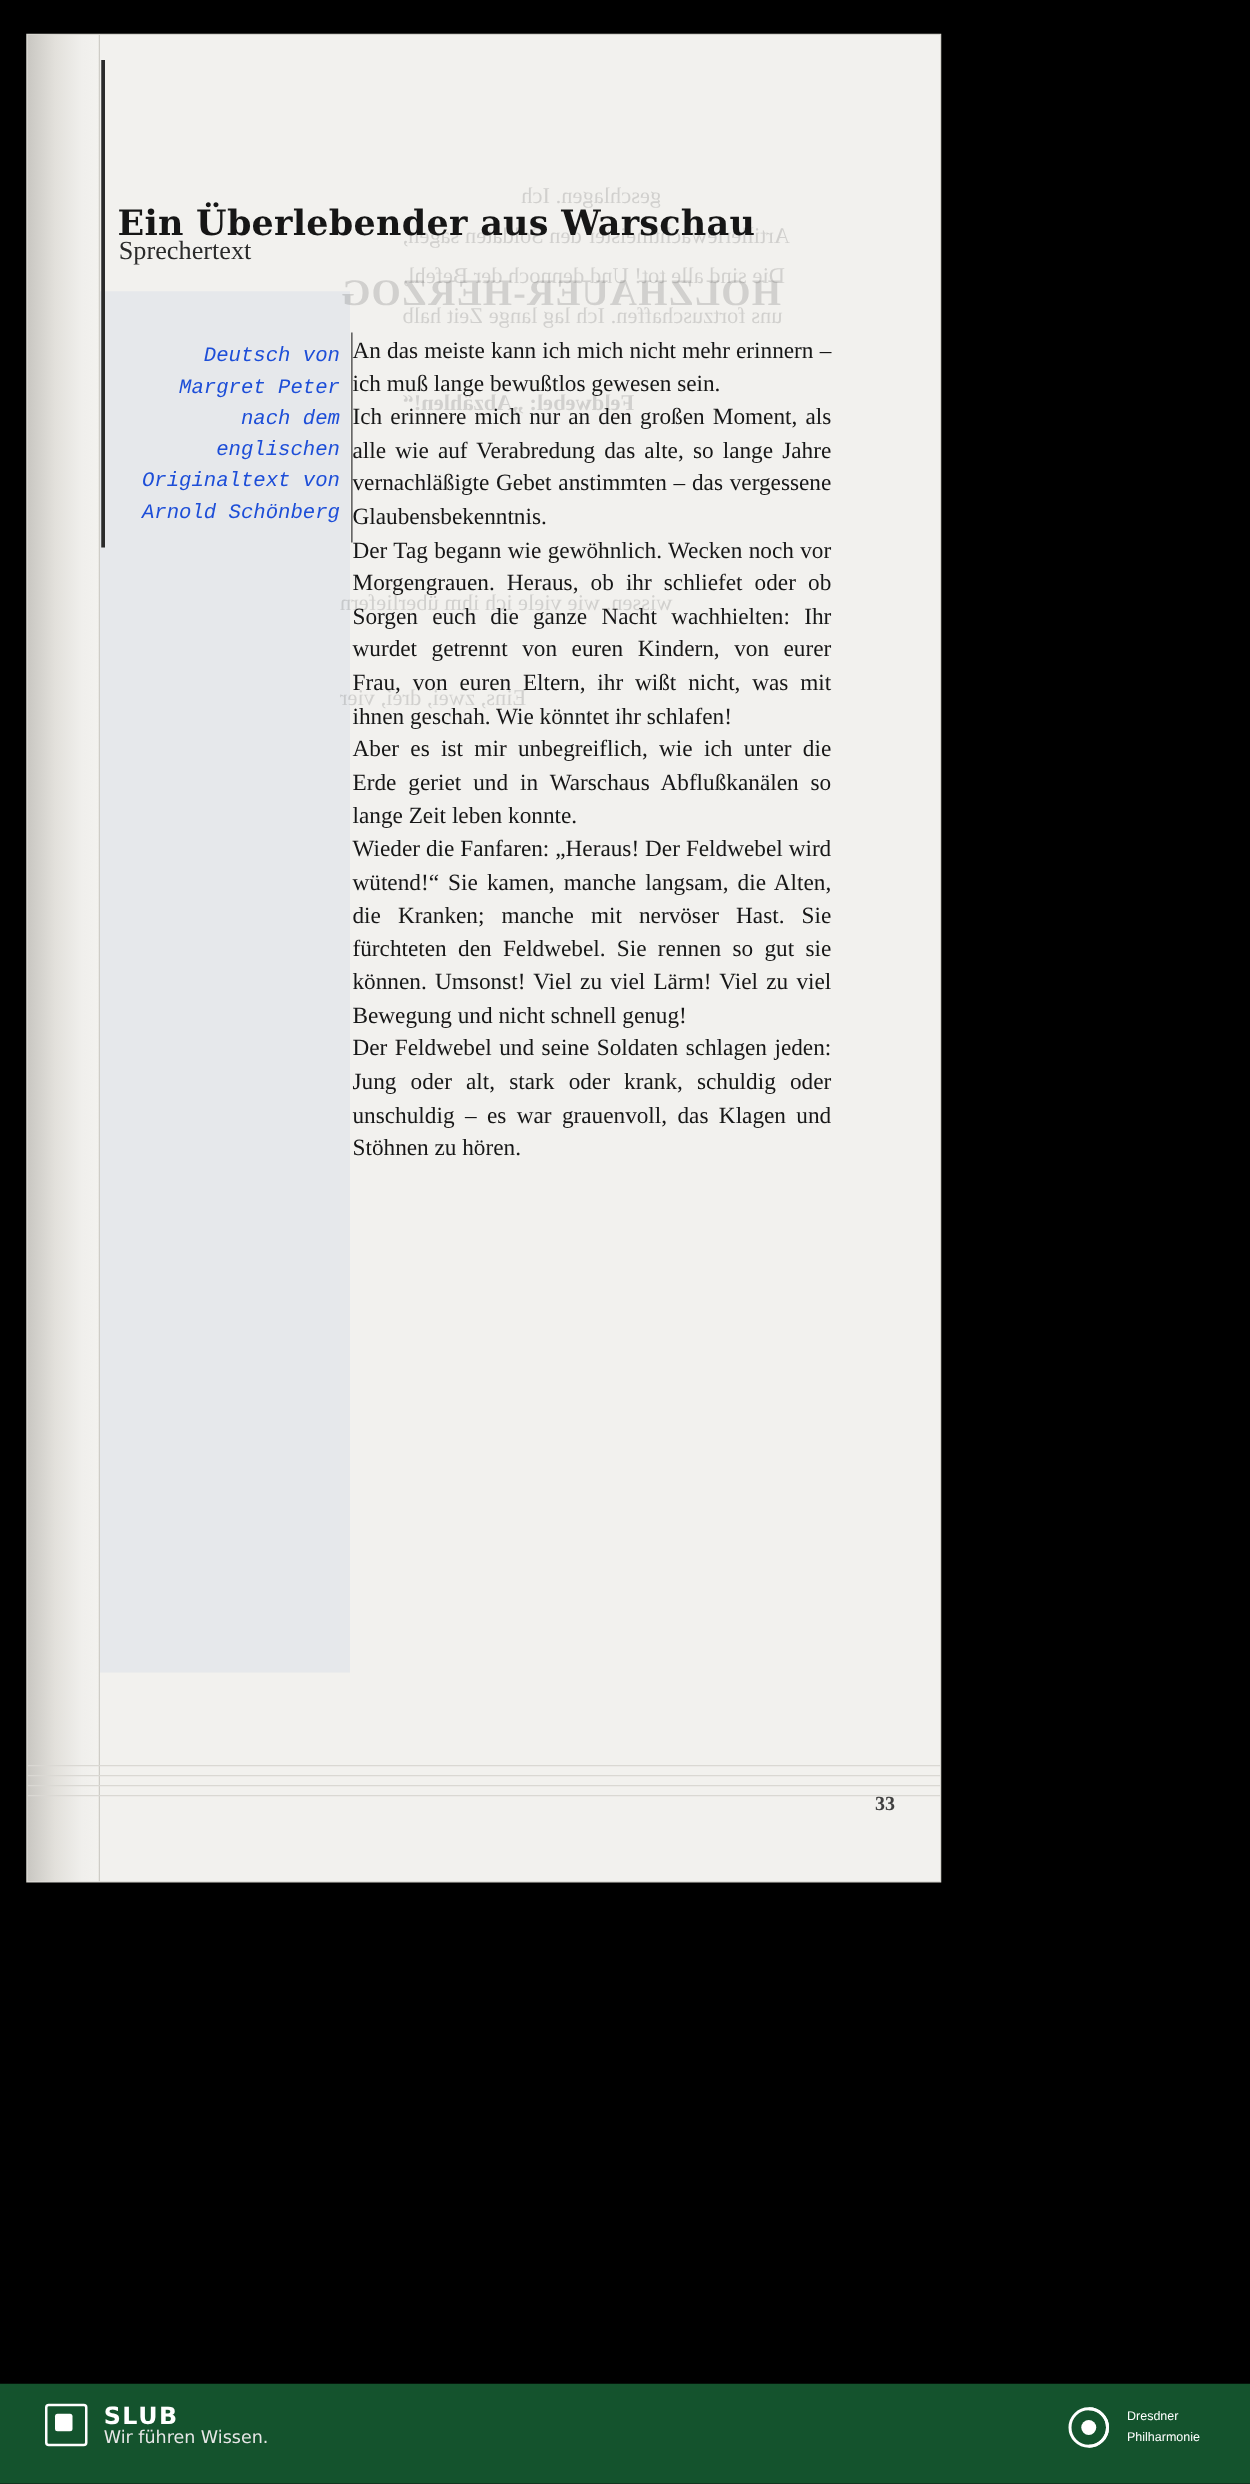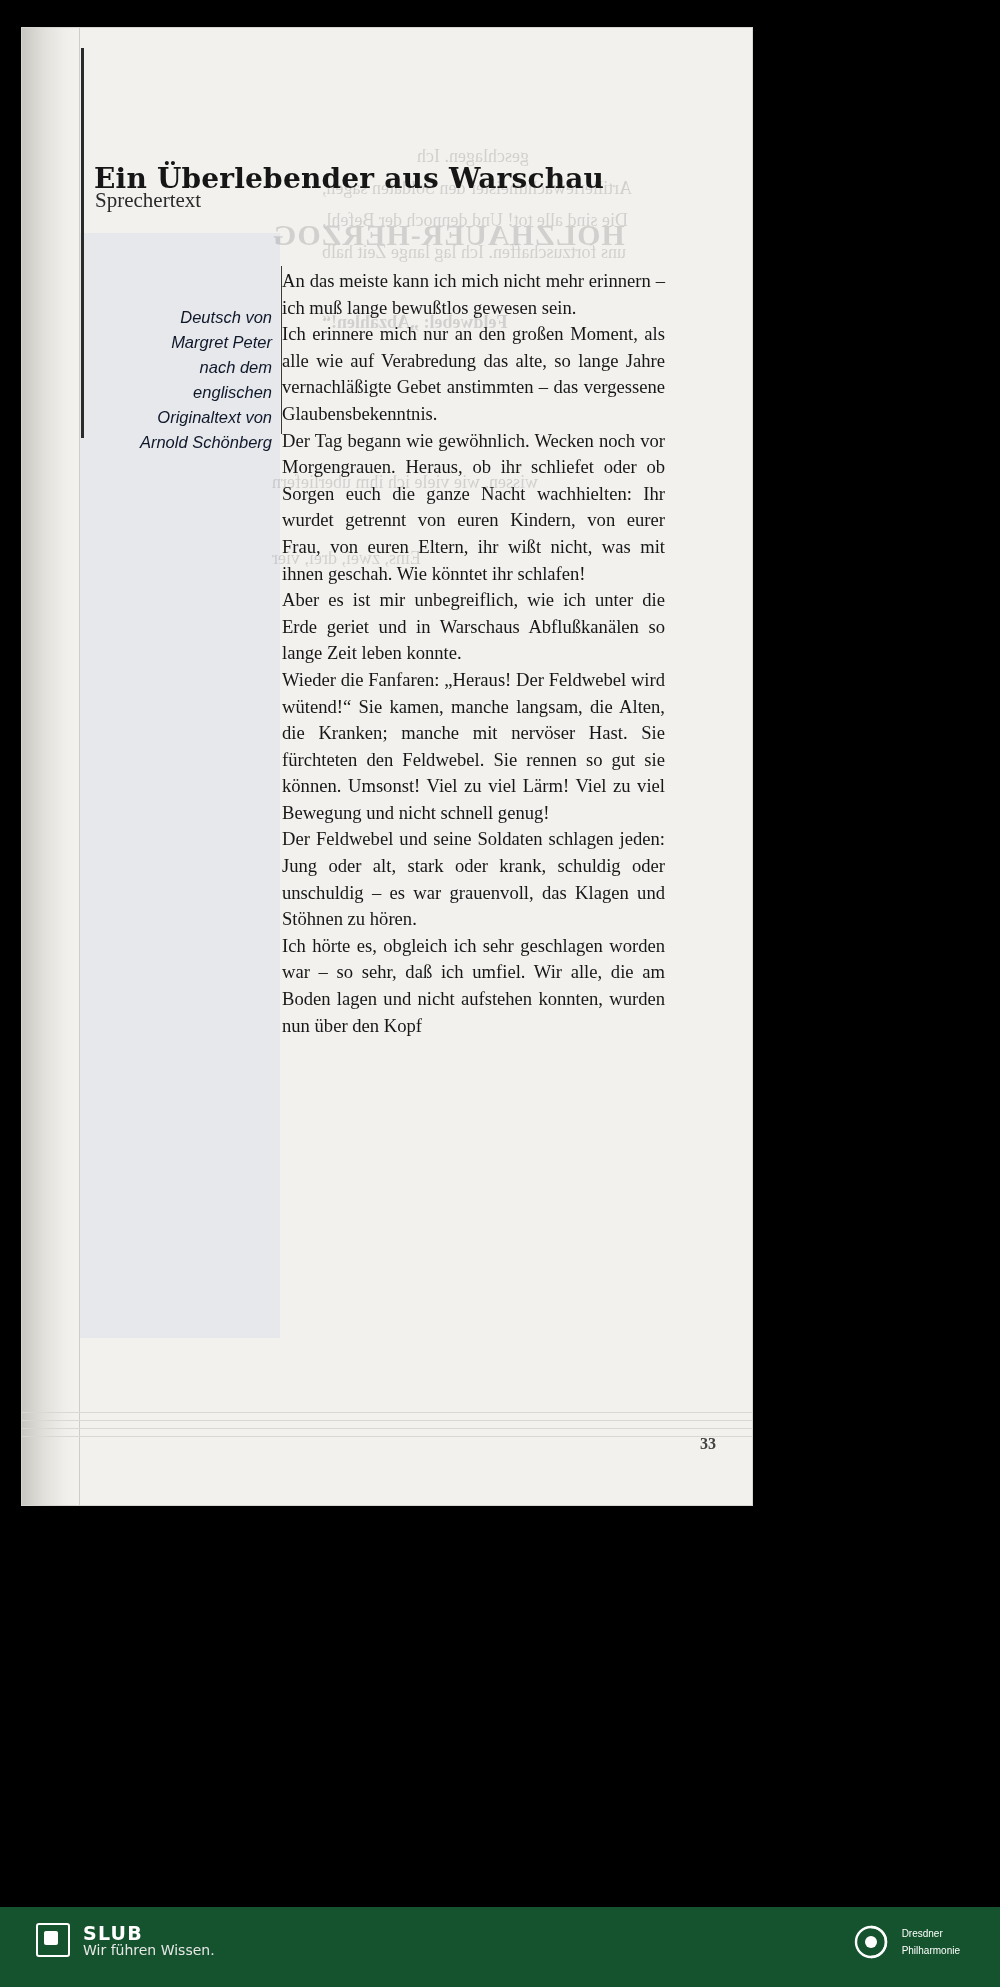--- a/index.html
+++ b/index.html
@@ -95,26 +95,25 @@
     color: #2a2a2a;
   }
 
   
   #credits {
     position: absolute;
     left: 60px;
     top: 244px;
     width: 190px;
     text-align: right;
-    font-family: Liberation Sans, sans-serif;
+    font-family: Liberation Mono, monospace;
     font-style: italic;
     font-size: 16.5px;
     line-height: 25px;
-    color: #0f172a;
-    margin-top: 33px;
+    color: #1d4ed8;
   }
 
   
   #col-rule {
     position: absolute;
     left: 259px;
     top: 238px;
     width: 1px;
     height: 168px;
     background: #3a3a3a;
@@ -261,21 +260,20 @@
 
   <div id="col-rule"></div>
 
   <div id="maintext">
     <p>An das meiste kann ich mich nicht mehr er­innern – ich muß lange bewußtlos gewesen sein.</p>
     <p>Ich erinnere mich nur an den großen Mo­ment, als alle wie auf Verabredung das alte, so lange Jahre vernachläßigte Gebet an­stimmten – das vergessene Glaubensbe­kenntnis.</p>
     <p>Der Tag begann wie gewöhnlich. Wecken noch vor Morgengrauen. Heraus, ob ihr schliefet oder ob Sorgen euch die ganze Nacht wachhielten: Ihr wurdet getrennt von euren Kindern, von eurer Frau, von eu­ren Eltern, ihr wißt nicht, was mit ihnen geschah. Wie könntet ihr schlafen!</p>
     <p>Aber es ist mir unbegreiflich, wie ich unter die Erde geriet und in Warschaus Abfluß­kanälen so lange Zeit leben konnte.</p>
     <p>Wieder die Fanfaren: „Heraus! Der Feldwe­bel wird wütend!“ Sie kamen, manche lang­sam, die Alten, die Kranken; manche mit nervöser Hast. Sie fürchteten den Feldwe­bel. Sie rennen so gut sie können. Umsonst! Viel zu viel Lärm! Viel zu viel Bewegung und nicht schnell genug!</p>
     <p>Der Feldwebel und seine Soldaten schla­gen jeden: Jung oder alt, stark oder krank, schuldig oder unschuldig – es war grauen­voll, das Klagen und Stöhnen zu hören.</p>
-    <p>Ich hörte es, obgleich ich sehr geschlagen worden war – so sehr, daß ich umfiel. Wir alle, die am Boden lagen und nicht aufste­hen konnten, wurden nun über den Kopf</p>
   </div>
 
   <div class="edge-line" style="bottom:92px;"></div>
   <div class="edge-line" style="bottom:84px;"></div>
   <div class="edge-line" style="bottom:76px;"></div>
   <div class="edge-line" style="bottom:68px;"></div>
 
   <div id="pagenum">33</div>
 </div>
 

